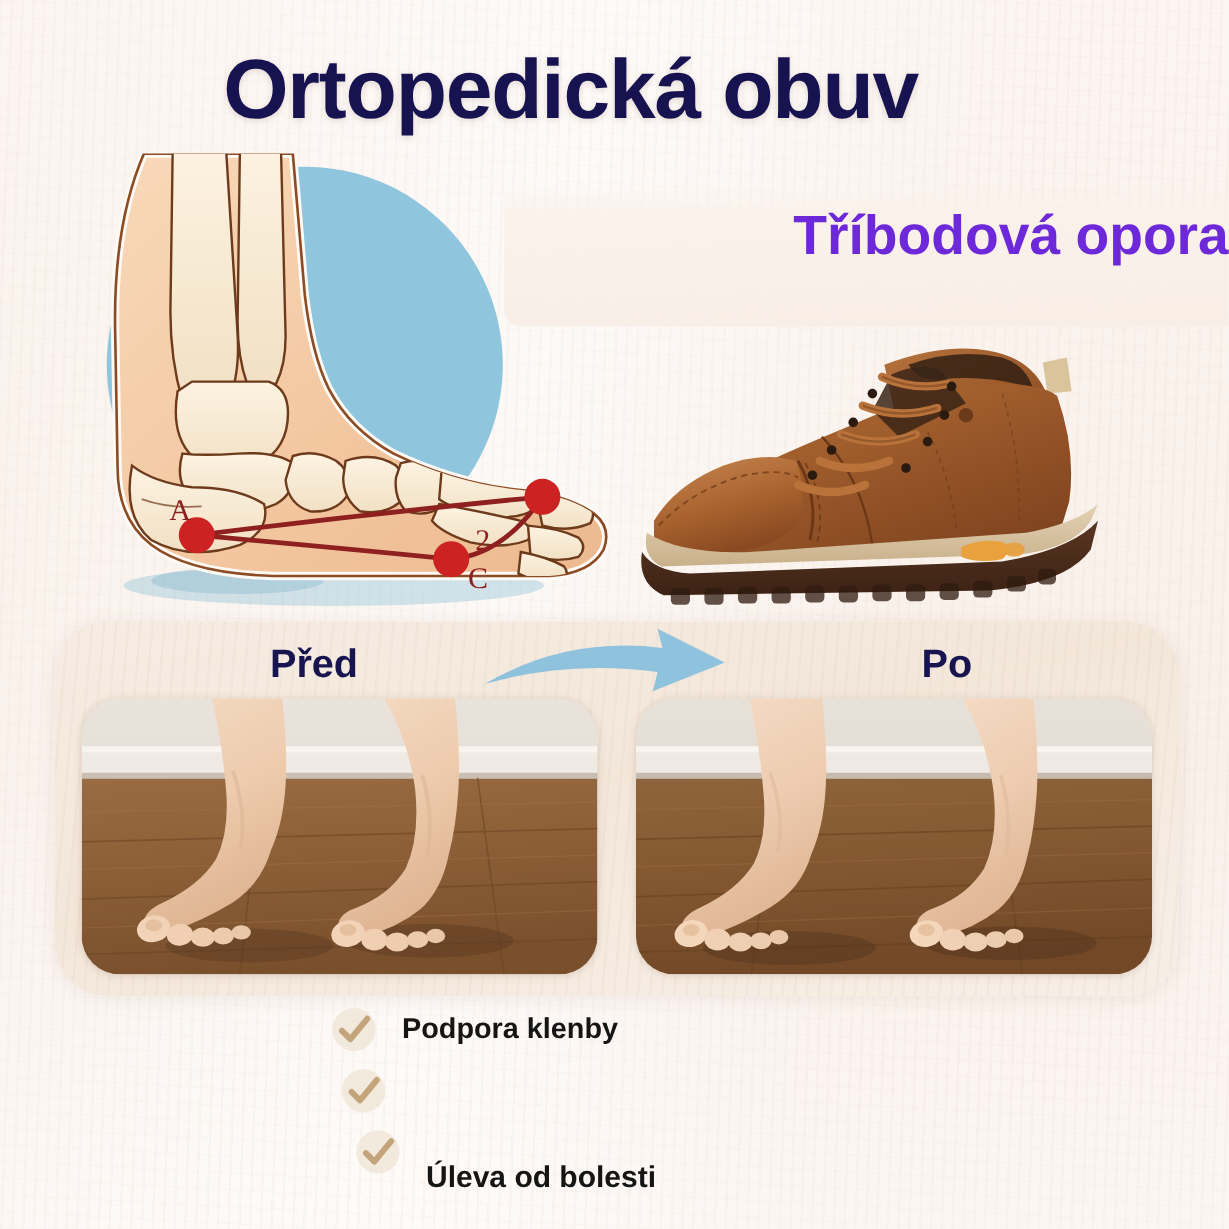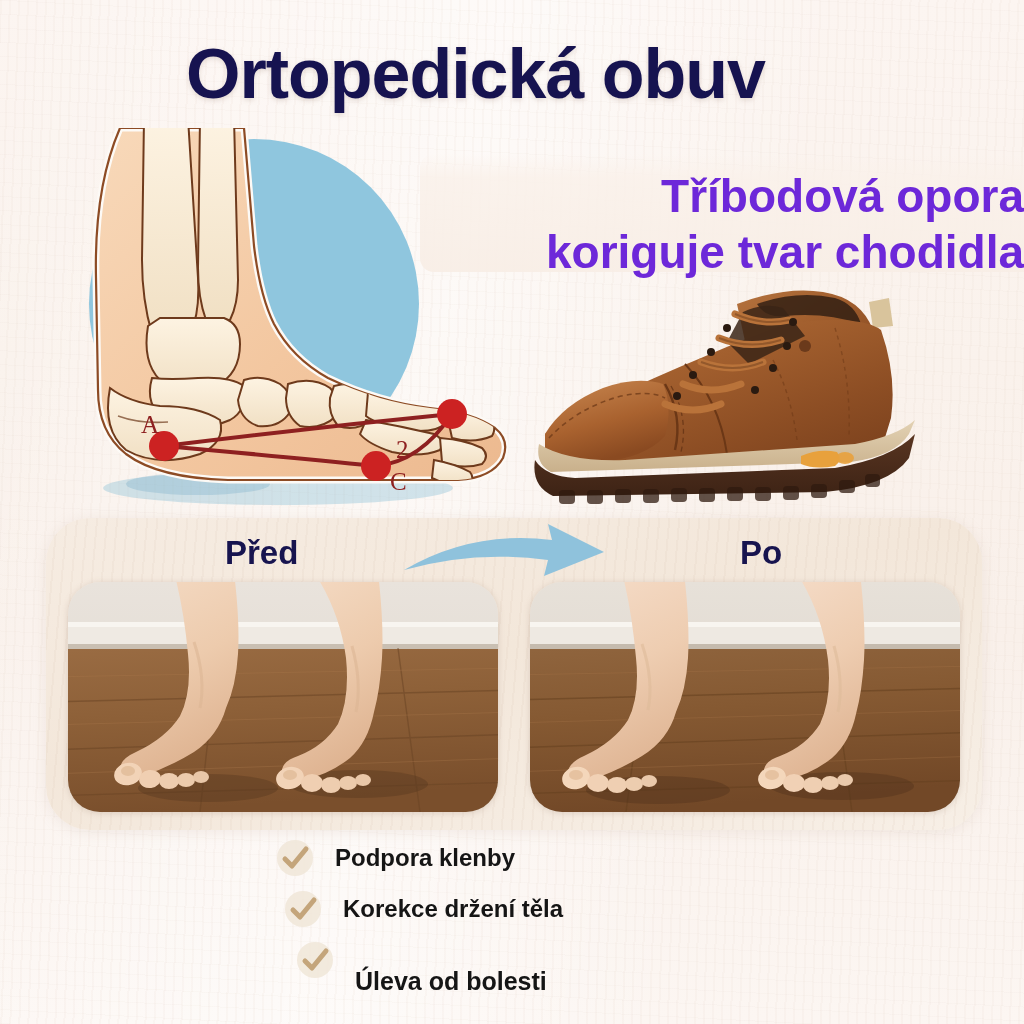--- a/index.html
+++ b/index.html
@@ -74,21 +74,21 @@
     content:""; position:absolute; inset:0; border-radius:44px;
     background:repeating-linear-gradient(95deg, rgba(214,192,174,.18) 0 2px, rgba(255,255,255,0) 2px 10px);
     opacity:.7;
   }
 
   .compare-label{
     position:absolute; top:534px;
     font-size:33px; font-weight:bold; color:#17144f; z-index:7;
   }
   #label-before{ left:225px; }
-  #label-after{  left:740px; }
+  #label-after{  left:768px; }
 
   #transition-arrow{
     position:absolute; left:398px; top:516px; width:220px; height:72px; z-index:7;
   }
   #transition-arrow svg{ width:100%; height:100%; display:block; }
 
   .photo-card{
     position:absolute; top:582px; width:430px; height:230px;
     border-radius:32px; overflow:hidden; z-index:6;
     box-shadow:0 1px 6px rgba(150,120,100,.25);
@@ -125,21 +125,20 @@
 </head>
 <body>
 
 <div id="bg-texture"></div>
 
 <div id="title">Ortopedická obuv</div>
 
 <div id="subtitle-band"></div>
 <div id="subtitle">
   <div>Tříbodová opora</div>
-  <div>koriguje tvar chodidla</div>
 </div>
 
 <div id="foot-figure">
   <svg viewBox="0 0 470 390" xmlns="http://www.w3.org/2000/svg">
     <defs>
       <linearGradient id="skinG" x1="0" y1="0" x2="1" y2="1">
         <stop offset="0%" stop-color="#f8d9ba"></stop>
         <stop offset="55%" stop-color="#f3c7a0"></stop>
         <stop offset="100%" stop-color="#ecb98f"></stop>
       </linearGradient>
@@ -466,21 +465,20 @@
     <span class="benefit-text">Podpora klenby</span>
   </div>
 
   <div class="benefit-row indent-2">
     <span class="check-badge">
       <span class="disc"></span>
       <svg viewBox="0 0 40 40" xmlns="http://www.w3.org/2000/svg">
         <path d="M10 21 L17 28 L31 11" fill="none" stroke="#c4a57b" stroke-width="5" stroke-linecap="round" stroke-linejoin="round"></path>
       </svg>
     </span>
-    <span class="benefit-text">Korekce držení těla</span>
   </div>
 
   <div class="benefit-row indent-3">
     <span class="check-badge">
       <span class="disc"></span>
       <svg viewBox="0 0 40 40" xmlns="http://www.w3.org/2000/svg">
         <path d="M10 21 L17 28 L31 11" fill="none" stroke="#c4a57b" stroke-width="5" stroke-linecap="round" stroke-linejoin="round"></path>
       </svg>
     </span>
     <span class="benefit-text">Úleva od bolesti</span>

